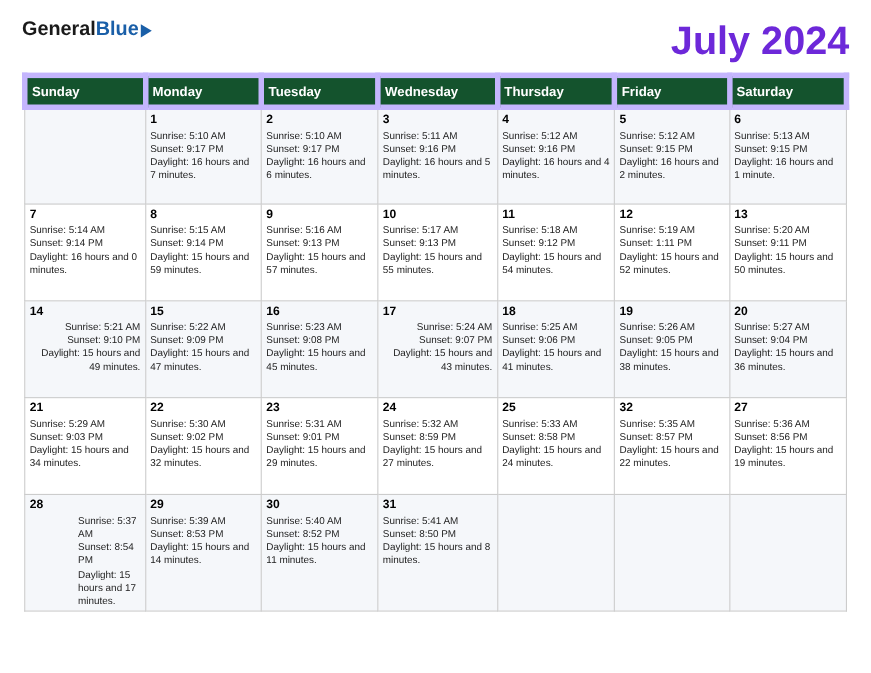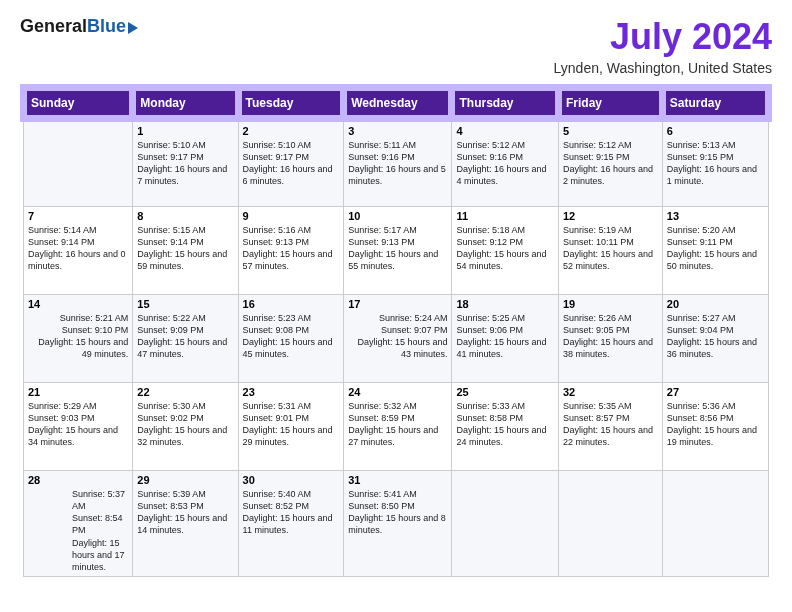--- a/index.html
+++ b/index.html
@@ -64,27 +64,27 @@
       color: #333;
       margin-top: 2px;
     }
     .calendar-table {
       width: 100%;
       border-collapse: collapse;
       flex: 1;
       font-size: 10px;
     }
     .calendar-table thead th {
-      background-color: #4c1d95;
+      background-color: #14532d;
       color: #fff;
       padding: 5px 4px;
       text-align: left;
       font-size: 12px;
       font-weight: bold;
-      border: 7px solid #c4b5fd;
+      border: 5px solid #c4b5fd;
     }
     .calendar-table tbody td {
       border: 1px solid #ccc;
       vertical-align: top;
       padding: 3px 4px;
       width: 113px;
       min-height: 70px;
       height: 88px;
     }
     .calendar-table tbody tr:nth-child(odd) td {
@@ -115,21 +115,20 @@
   <div class="header">
     <div class="logo">
       <div class="logo-text">
         <span class="logo-general">General</span>
         <span class="logo-blue">Blue</span>
         <div class="logo-arrow"></div>
       </div>
     </div>
     <div class="title-area">
       <div class="month-title">July 2024</div>
-      <div class="location">Lynden, Washington, United States</div>
     </div>
   </div>
 
   <table class="calendar-table">
     <thead>
       <tr>
       <th>Sunday</th>
           <th>Monday</th>
           <th>Tuesday</th>
           <th>Wednesday</th>
@@ -205,21 +204,21 @@
           </td>
           <td>
             <span class="day-number">11</span>
             <div class="day-info" style="white-space: pre-line;">Sunrise: 5:18 AM
 Sunset: 9:12 PM
 Daylight: 15 hours and 54 minutes.</div>
           </td>
           <td>
             <span class="day-number">12</span>
             <div class="day-info" style="white-space: pre-line;">Sunrise: 5:19 AM
-Sunset: 10:11 PM
+Sunset: 1:11 PM
 Daylight: 15 hours and 52 minutes.</div>
           </td>
           <td>
             <span class="day-number">13</span>
             <div class="day-info" style="white-space: pre-line;">Sunrise: 5:20 AM
 Sunset: 9:11 PM
 Daylight: 15 hours and 50 minutes.</div>
           </td>
         </tr>
         <tr>

